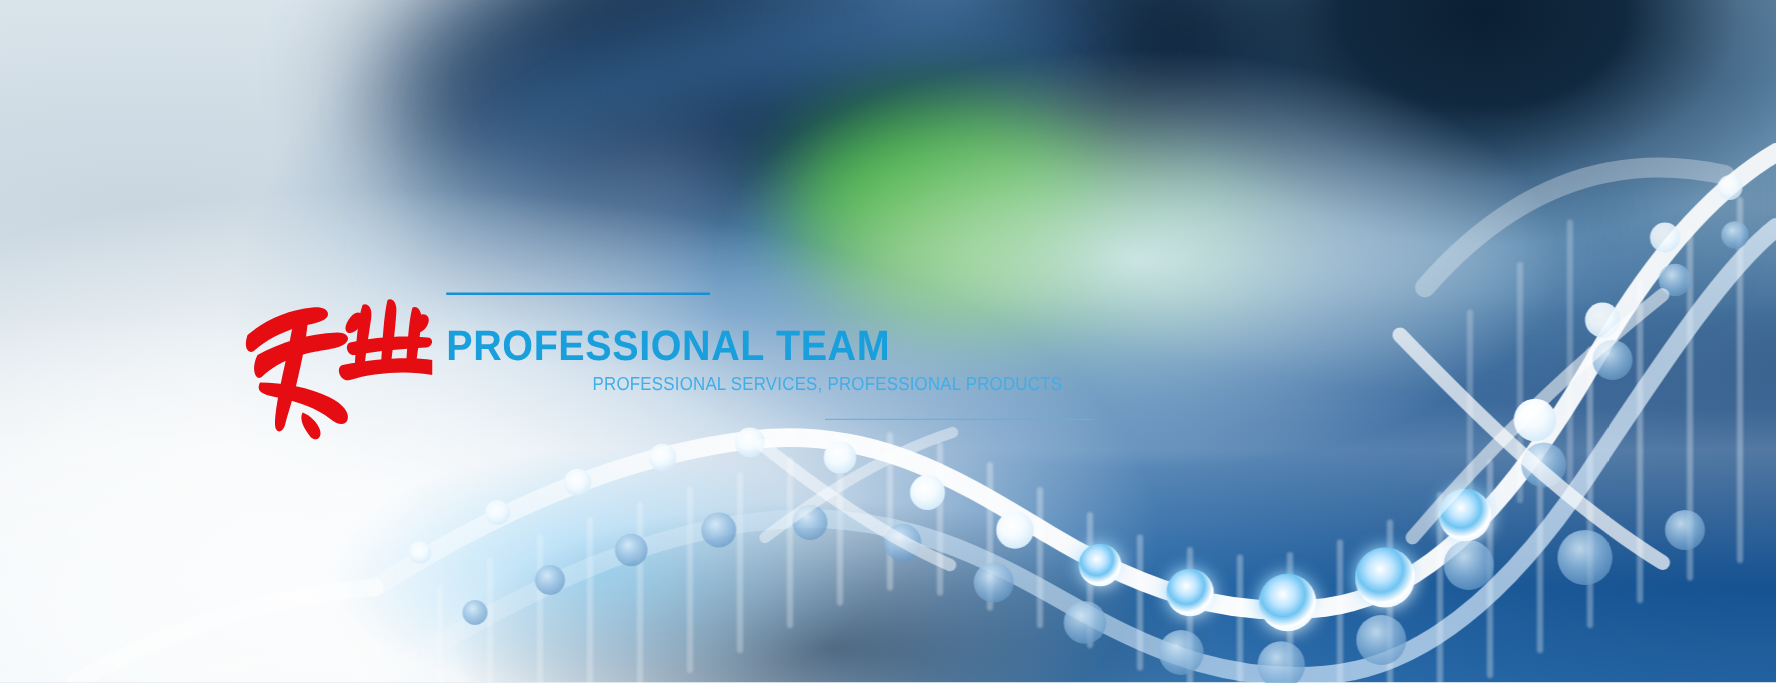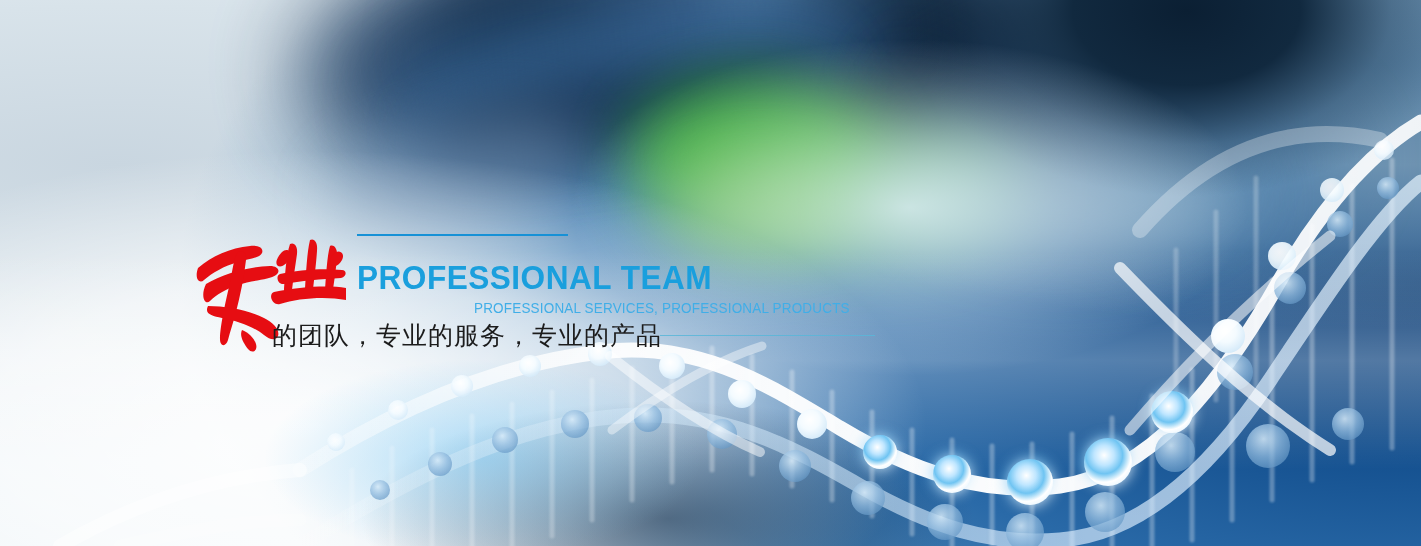--- a/index.html
+++ b/index.html
@@ -305,15 +305,14 @@
         <path d="M150 30 C155 28 159 32 156 38 C153 44 147 46 145 42 C143 38 146 32 150 30 Z"></path>
 
         <path d="M94 52 C112 48 136 46 156 48 C161 48 161 55 155 56 C136 57 114 59 98 62 C92 63 89 54 94 52 Z"></path>
 
         <path d="M88 70 C112 65 142 63 160 66 L160 78 C140 74 112 76 94 82 C86 84 82 72 88 70 Z"></path>
       </g>
     </svg>
 
     <div class="h1">PROFESSIONAL TEAM</div>
     <div class="h2">PROFESSIONAL SERVICES, PROFESSIONAL PRODUCTS</div>
-    <div class="h3">的团队，专业的服务，专业的产品</div>
   </div>
 </div>
 
 </body></html>

